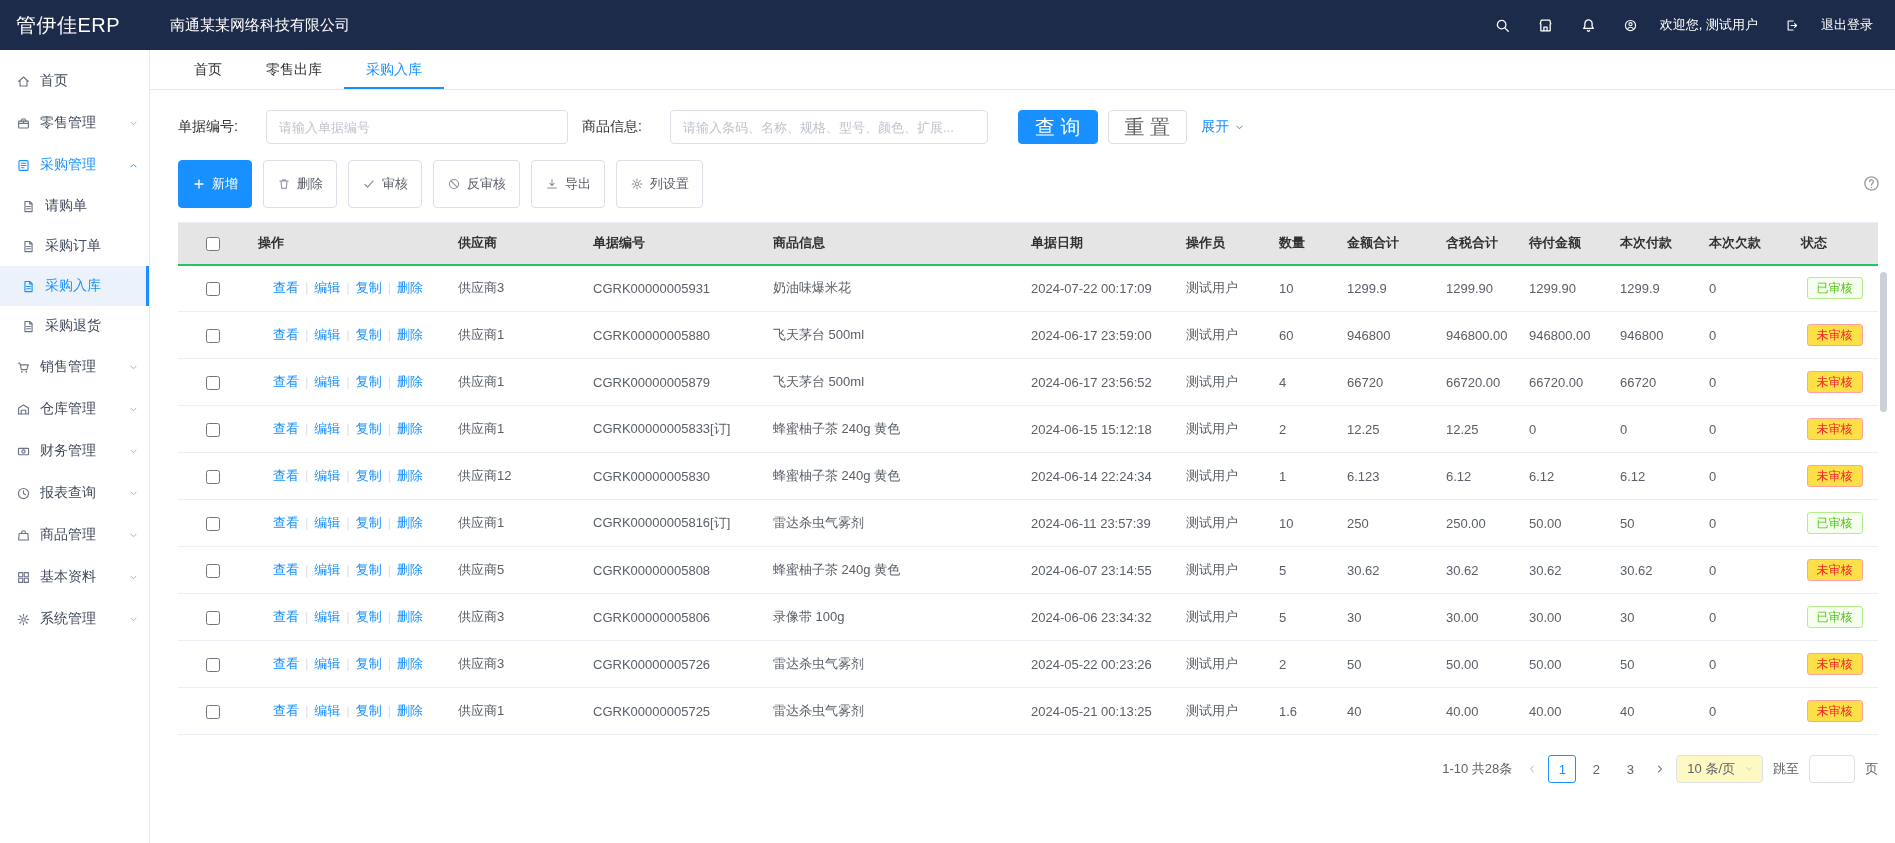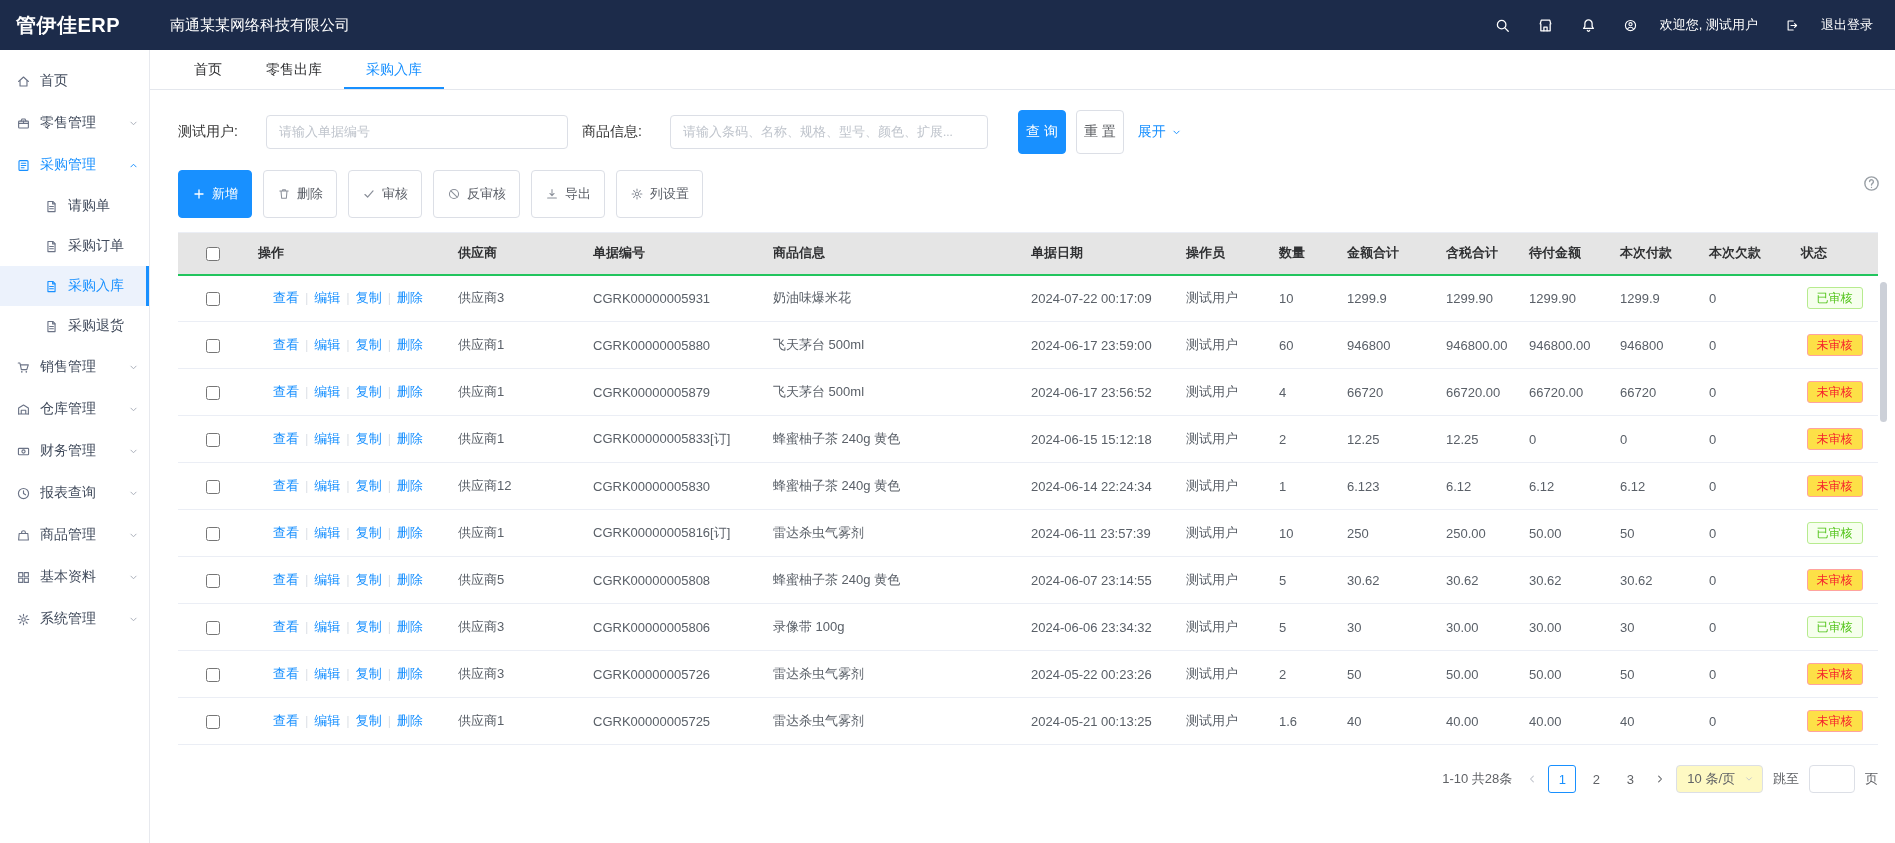--- a/index.html
+++ b/index.html
@@ -2,63 +2,63 @@
 <html style="--primary: #1890ff; --header-bg: #1c2b4a; --approved-green: #52c41a; --pending-red: #f5222d;"><head>
 <meta charset="utf-8">
 <style>
   *{box-sizing:border-box;margin:0;padding:0}
   html,body{width:1895px;height:843px}
   body{font-family:"Liberation Sans","DejaVu Sans",sans-serif;font-size:14px;color:#333;background:#fff;overflow:hidden}
   .app{display:flex;flex-direction:column;height:100%}
 
   
   .topbar{height:50px;flex:0 0 50px;background:var(--header-bg,#1c2b4a);display:flex;align-items:center;color:#fff}
-  .logo{width:150px;padding-left:16px;font-size:20px;font-weight:700;letter-spacing:.5px;white-space:nowrap;cursor:pointer}
+  .logo{width:150px;padding-left:16px;font-size:20px;font-weight:400;letter-spacing:.5px;white-space:nowrap;cursor:pointer}
   .company{font-size:15px;margin-left:20px;white-space:nowrap}
   .topbar-right{margin-left:auto;display:flex;align-items:center;gap:26px;padding-right:22px;font-size:13px}
   .hicon{display:inline-flex;font-size:17px;cursor:pointer}
   .huser,.hlogout{display:inline-flex;align-items:center;gap:22px;cursor:pointer;white-space:nowrap}
   .huser .hicon,.hlogout .hicon{font-size:15px}
 
   
   .body{flex:1;display:flex;min-height:0}
   .sidebar{width:150px;flex:0 0 150px;border-right:1px solid #e7e9ee;padding-top:10px;background:#fff}
   .main{flex:1;display:flex;flex-direction:column;position:relative;min-width:0}
 
   
   .menu-item{display:flex;align-items:center;gap:9px;height:42px;padding:0 10px 0 16px;color:#414b5c;cursor:pointer;font-size:14px}
   .menu-item .micon{display:inline-flex;font-size:15px;color:#6b7386}
   .menu-item .mlabel{flex:1;white-space:nowrap}
-  .menu-item.l2{height:40px;padding-left:44px}
+  .menu-item.l2{height:40px;padding-left:21px}
   .menu-item.open{color:var(--primary,#1890ff)}
   .menu-item.open .micon{color:var(--primary,#1890ff)}
   .menu-item.active{background:#ecf2fc;color:var(--primary,#1890ff);border-right:3px solid var(--primary,#1890ff)}
   .menu-item.active .micon{color:var(--primary,#1890ff)}
   .menu-arrow{display:none;font-size:11px;color:#a8adb8}
   .menu-arrow.down{display:inline-flex}
   .menu-arrow.up{display:inline-flex;transform:rotate(180deg)}
   .menu-item.open .menu-arrow{color:var(--primary,#1890ff)}
 
   
   .tabbar{display:flex;border-bottom:1px solid #e4e7ed;height:40px;flex:0 0 40px;padding-left:22px}
   .tab{padding:0 22px;line-height:38px;font-size:14px;color:#303133;cursor:pointer;white-space:nowrap}
   .tab.active{color:var(--primary,#1890ff);border-bottom:2px solid var(--primary,#1890ff)}
 
   
   .filters{display:flex;align-items:center;padding:20px 28px 10px}
   .fgroup{display:flex;align-items:center;margin-right:14px}
   .fgroup label{min-width:88px;color:#333;white-space:nowrap}
-  .finput{height:34px;border:1px solid #dcdfe6;border-radius:4px;padding:10px 12px;font-size:13px;color:#606266;font-family:Liberation Serif, serif;outline:none;background:#fff}
+  .finput{height:34px;border:1px solid #dcdfe6;border-radius:4px;padding:10px 12px;font-size:13px;color:#606266;font-family:Liberation Sans, sans-serif;outline:none;background:#fff}
   .finput::placeholder{color:#bfc4cc}
   .w-order{width:302px}
   .w-product{width:318px}
   .daterange{width:316px;height:34px;border:1px solid #dcdfe6;border-radius:4px;display:flex;align-items:center;font-size:13px;color:#606266;cursor:pointer;background:#fff}
   .daterange .d{flex:1;text-align:center;white-space:nowrap}
   .daterange .sep{color:#999}
-  .btn{height:44px;border-radius:4px;border:1px solid #dcdfe6;background:#fff;color:#606266;font-size:14px;padding:0 7px;cursor:pointer;font-family:inherit;white-space:nowrap}
+  .btn{height:34px;border-radius:4px;border:1px solid #dcdfe6;background:#fff;color:#606266;font-size:20px;padding:0 16px;cursor:pointer;font-family:inherit;white-space:nowrap}
   .btn.primary{background:var(--primary,#1890ff);border-color:var(--primary,#1890ff);color:#fff;margin-left:16px;margin-right:10px}
   .expand{display:inline-flex;align-items:center;gap:5px;color:var(--primary,#1890ff);cursor:pointer;margin-left:14px;font-size:14px;white-space:nowrap}
   .expand .caret{display:inline-flex;font-size:11px}
 
   
   .toolbar{display:flex;align-items:center;gap:11px;padding:6px 28px 14px}
   .tbtn{height:48px;display:inline-flex;align-items:center;gap:6px;border:1px solid #dcdfe6;border-radius:4px;background:#fff;color:#5a5e66;font-size:13px;padding:0 13px;cursor:pointer;font-family:inherit;white-space:nowrap}
   .tbtn .ticon{display:inline-flex;font-size:14px;color:#8a8f99}
   .tbtn.primary{background:var(--primary,#1890ff);border-color:var(--primary,#1890ff);color:#fff}
   .tbtn.primary .ticon{color:#fff}
@@ -418,21 +418,21 @@
             <span>零售出库</span>
           </div>
 
           <div class="tab active">
             <span>采购入库</span>
           </div>
         </div>
 
       <div class="filters">
         <div class="fgroup">
-          <label>测试用户:</label>
+          <label>单据编号:</label>
           <input class="finput w-order" placeholder="请输入单据编号" style="">
         </div>
         <div class="fgroup">
           <label>商品信息:</label>
           <input class="finput w-product" placeholder="请输入条码、名称、规格、型号、颜色、扩展..." style="">
         </div>
         <button class="btn primary">查 询</button>
         <button class="btn">重 置</button>
         <a class="expand">
           <span>展开</span>

